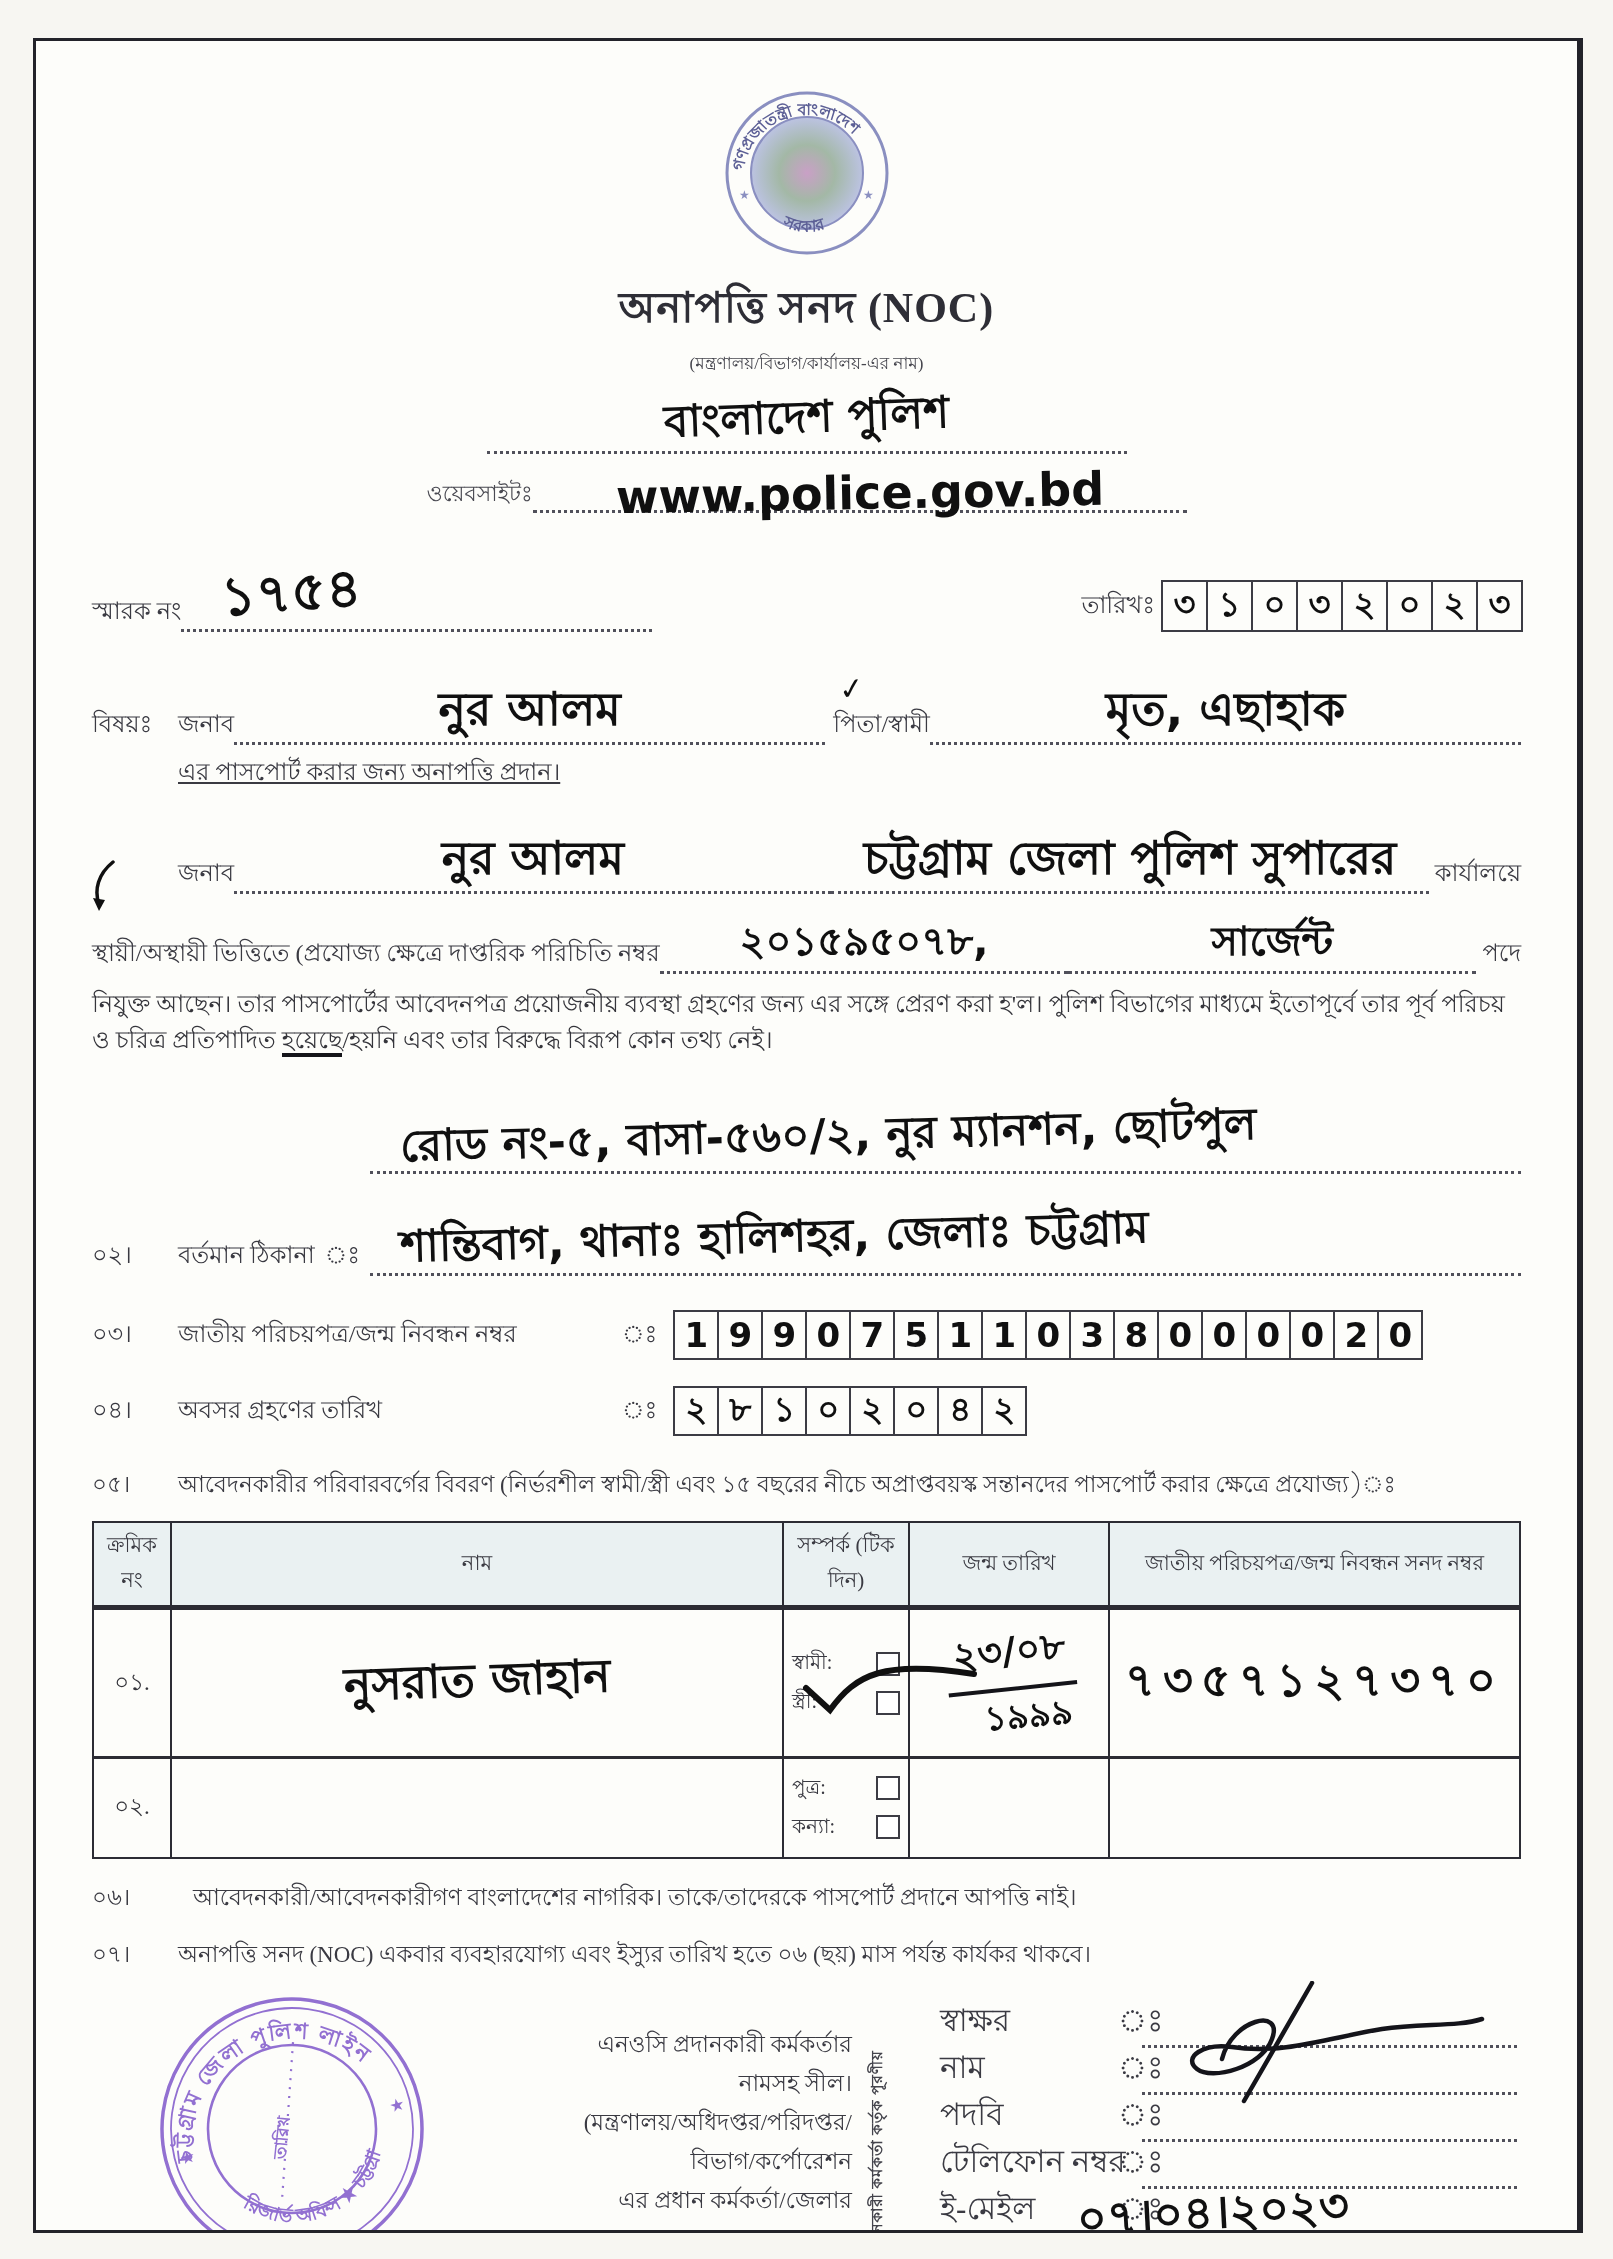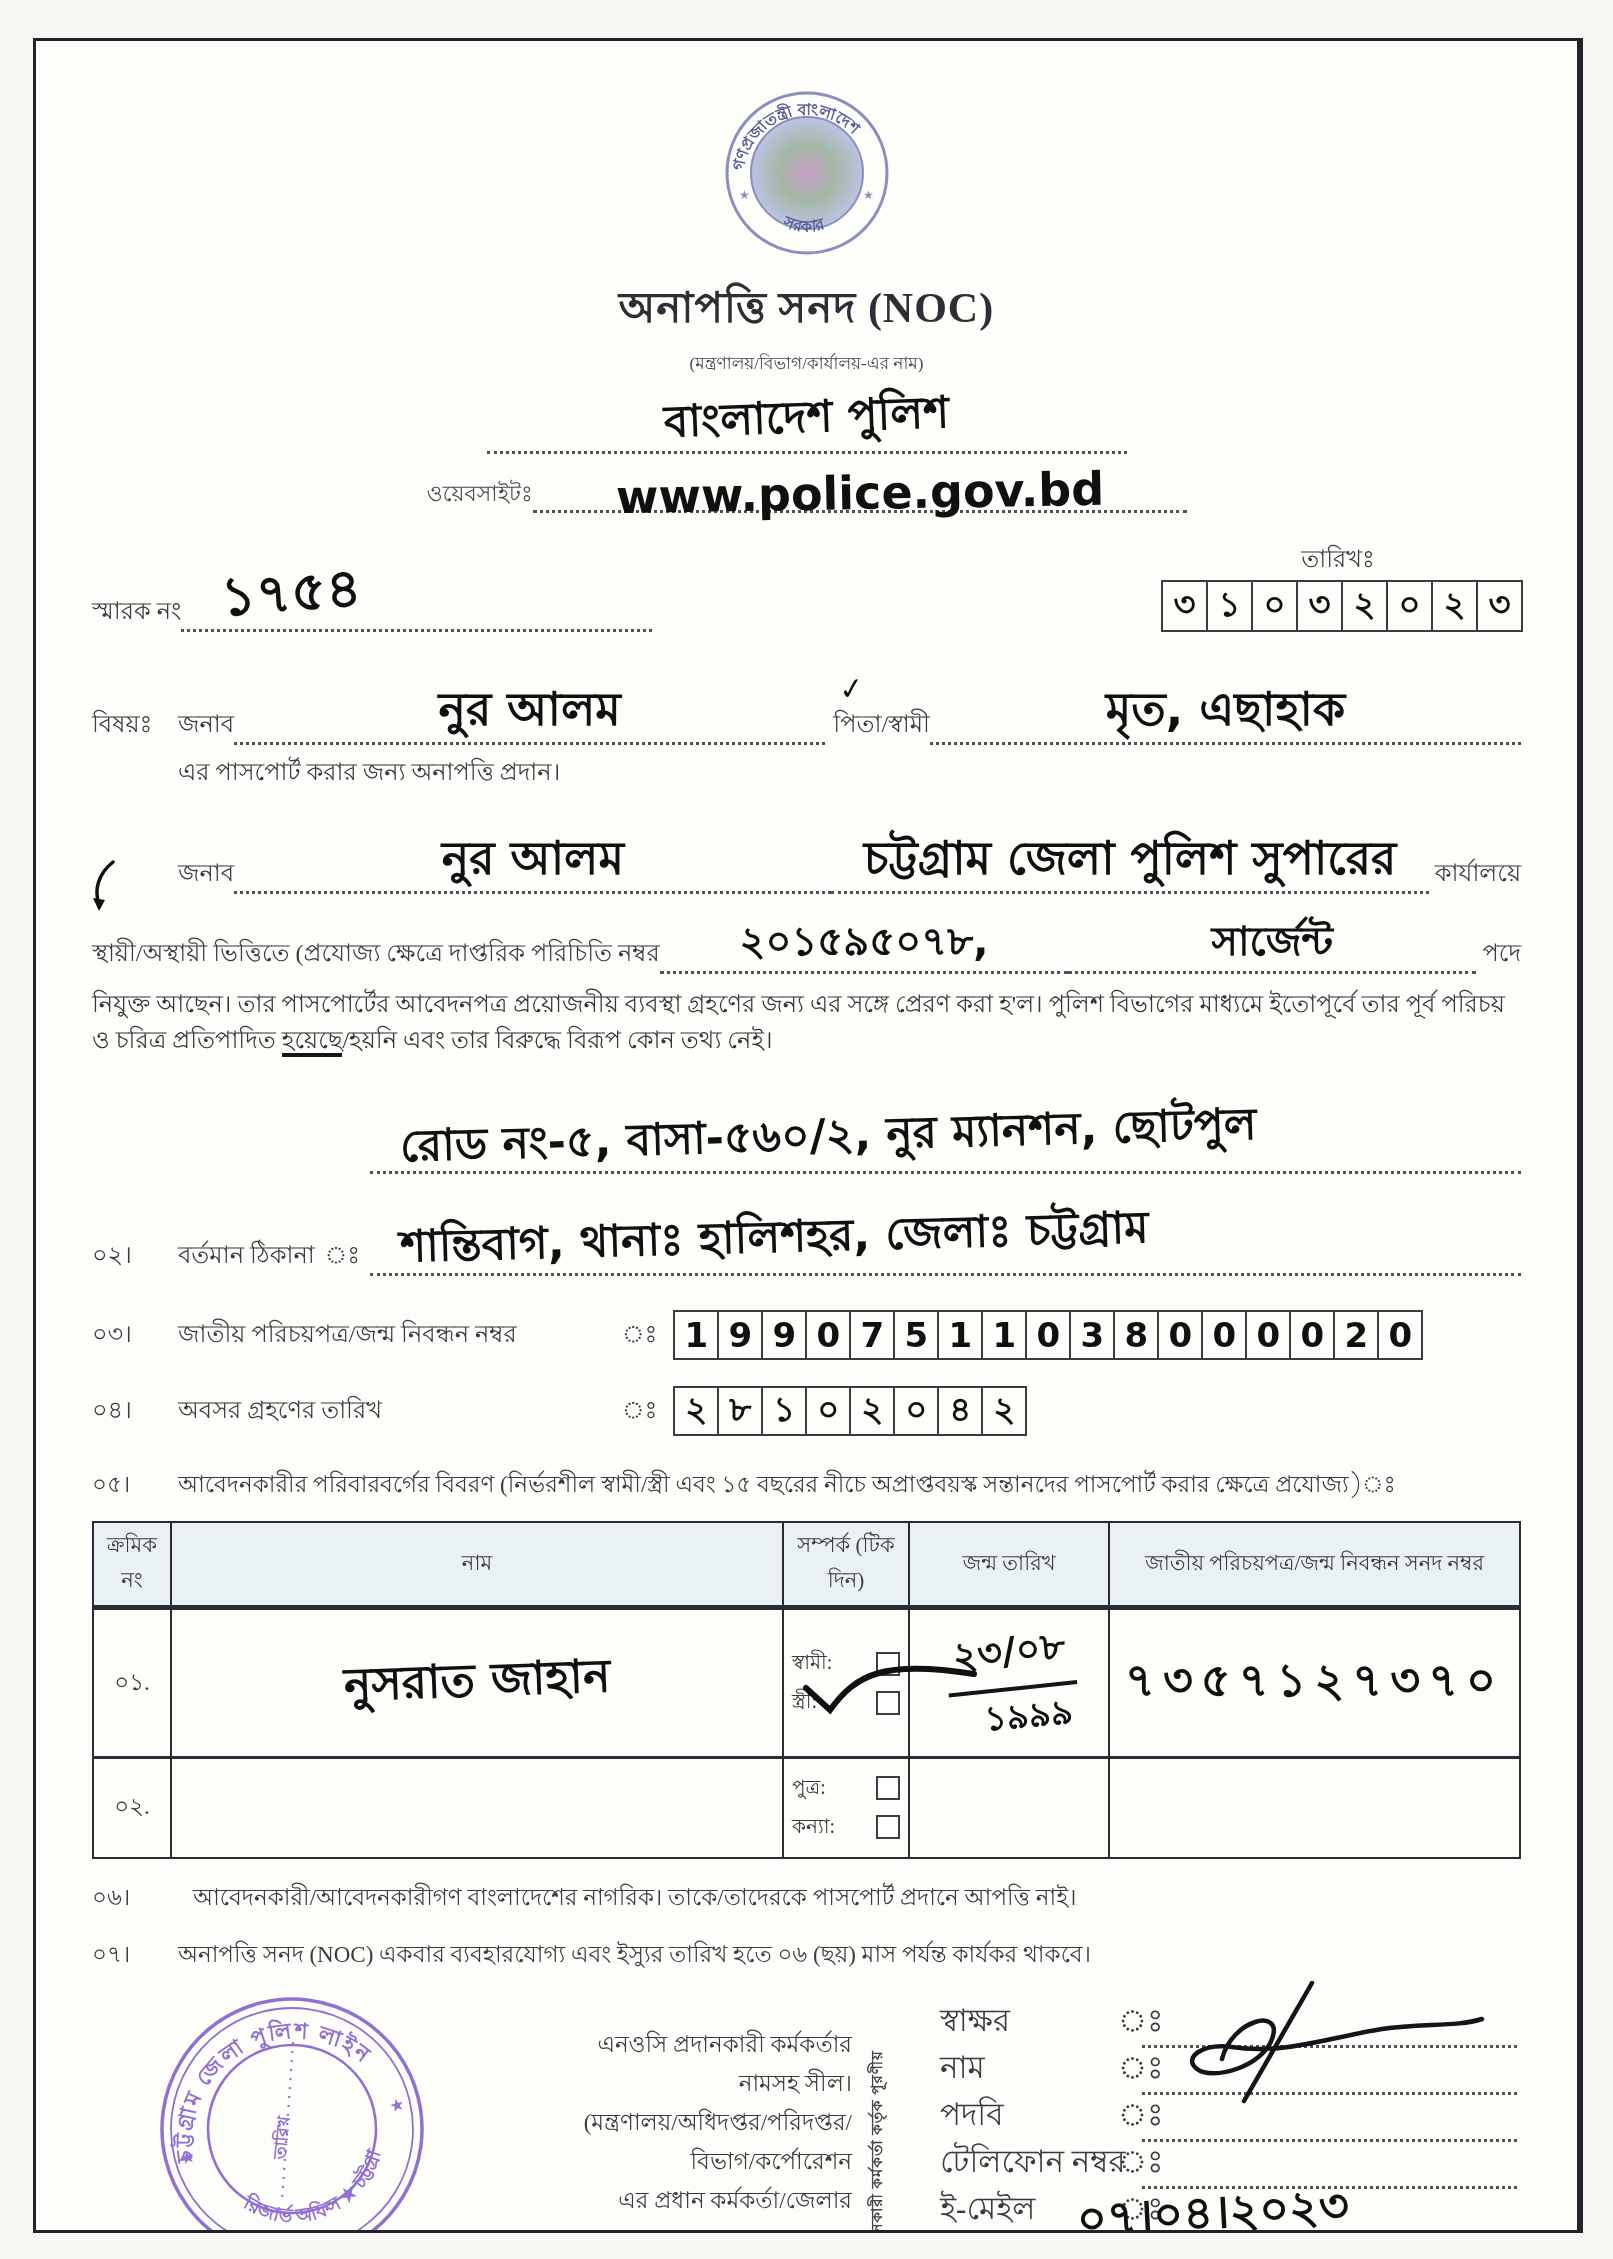--- a/index.html
+++ b/index.html
@@ -42,39 +42,39 @@
   .site-line { width: 760px; margin: 2px auto 0; display: flex; align-items: flex-end; }
   .site-line .label { font-size: 22px; color: #4a4a52; white-space: nowrap; }
   .site-line .dot { flex: 1; border-bottom: 3px dotted #50505a; text-align: center; }
   .site-line .hw { font-size: 46px; display: inline-block; transform: rotate(-1deg); position: relative; top: 10px; }
 
   
   .memo-row { display: flex; justify-content: space-between; align-items: flex-end; margin-top: 26px; }
   .memo-left { display: flex; align-items: flex-end; width: 560px; font-size: 24px; }
   .memo-left .dot { flex: 1; border-bottom: 3px dotted #50505a; }
   .memo-left .hw { font-size: 54px; position: relative; top: 12px; left: 40px; transform: rotate(-4deg); display: inline-block; }
-  .date-right { display: flex; align-items: center; font-size: 24px; flex-direction: column; }
+  .date-right { display: flex; align-items: center; font-size: 24px; }
   .boxes { display: inline-flex; margin-left: 6px; }
   .box {
     width: 47px; height: 52px; border: 2px solid #3c3c44; margin-right: -2px;
     display: inline-flex; align-items: center; justify-content: center;
   }
   .box .hw { font-size: 34px; }
   .box-sm { width: 46px; height: 50px; }
 
   
   .subject-block { margin-top: 34px; font-size: 24px; }
   .subject-row { display: flex; align-items: flex-end; }
   .subject-label { width: 86px; }
   .mr { white-space: nowrap; }
   .dotfill { flex: 1; border-bottom: 3px dotted #50505a; text-align: center; position: relative; }
   .dotfill .hw { font-size: 46px; position: relative; top: 8px; display: inline-block; }
   .father-label { white-space: nowrap; margin-left: 8px; position: relative; }
   .check-over { position: absolute; top: -34px; left: 6px; font-size: 30px; color: #101010; font-family: "DejaVu Sans", sans-serif; font-weight: 700; transform: rotate(-8deg); }
-  .subject-line2 { margin-left: 86px; margin-top: 8px; font-size: 24px; }
+  .subject-line2 { margin-left: 86px; margin-top: 8px; font-size: 24px; text-decoration: underline; }
 
   .posting-row { display: flex; align-items: flex-end; margin-top: 22px; font-size: 24px; }
   .posting-row .mr { margin-left: 86px; }
   .office-label { white-space: nowrap; margin-left: 6px; }
 
   .basis-row { display: flex; align-items: flex-end; margin-top: 10px; font-size: 24px; position: relative; }
   .arrow-mark { position: absolute; left: -6px; top: -44px; }
   .basis-text { white-space: nowrap; }
   .basis-row .hw { font-size: 40px; position: relative; top: 6px; }
   .para { font-size: 24px; margin-top: 12px; line-height: 36px; text-align: justify; }

